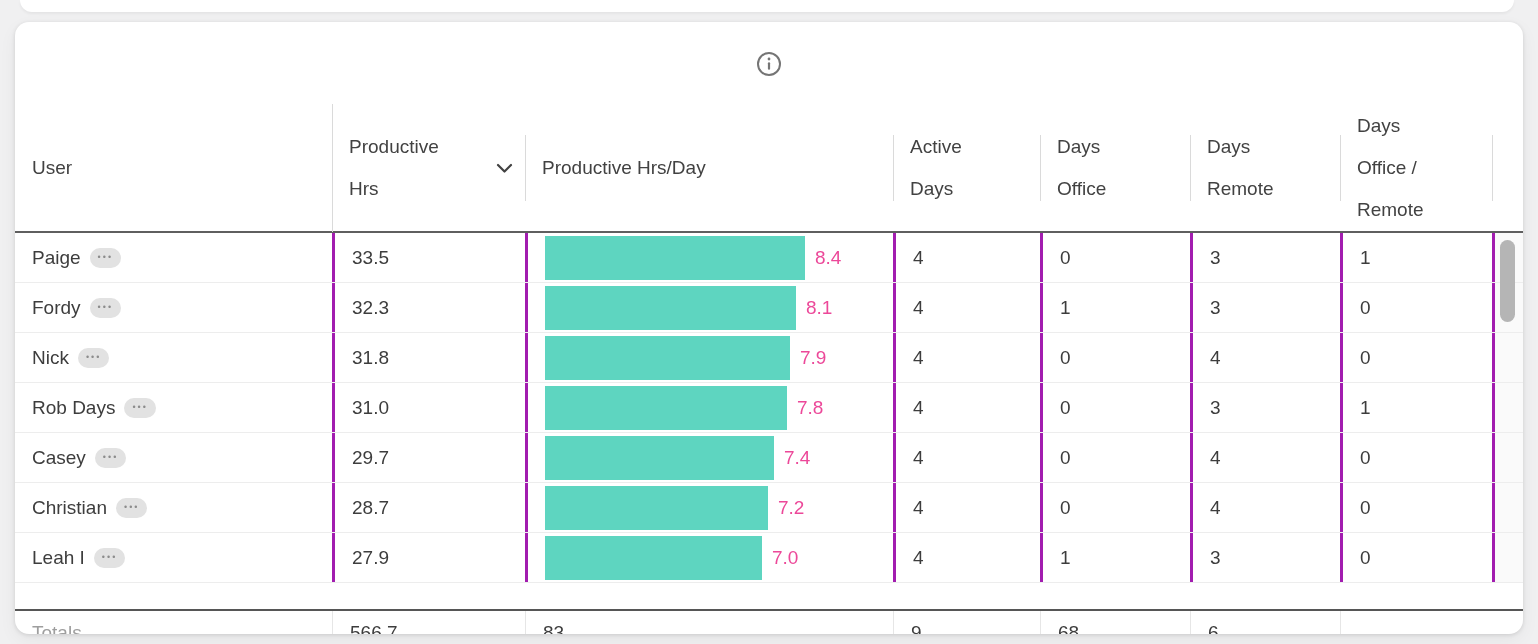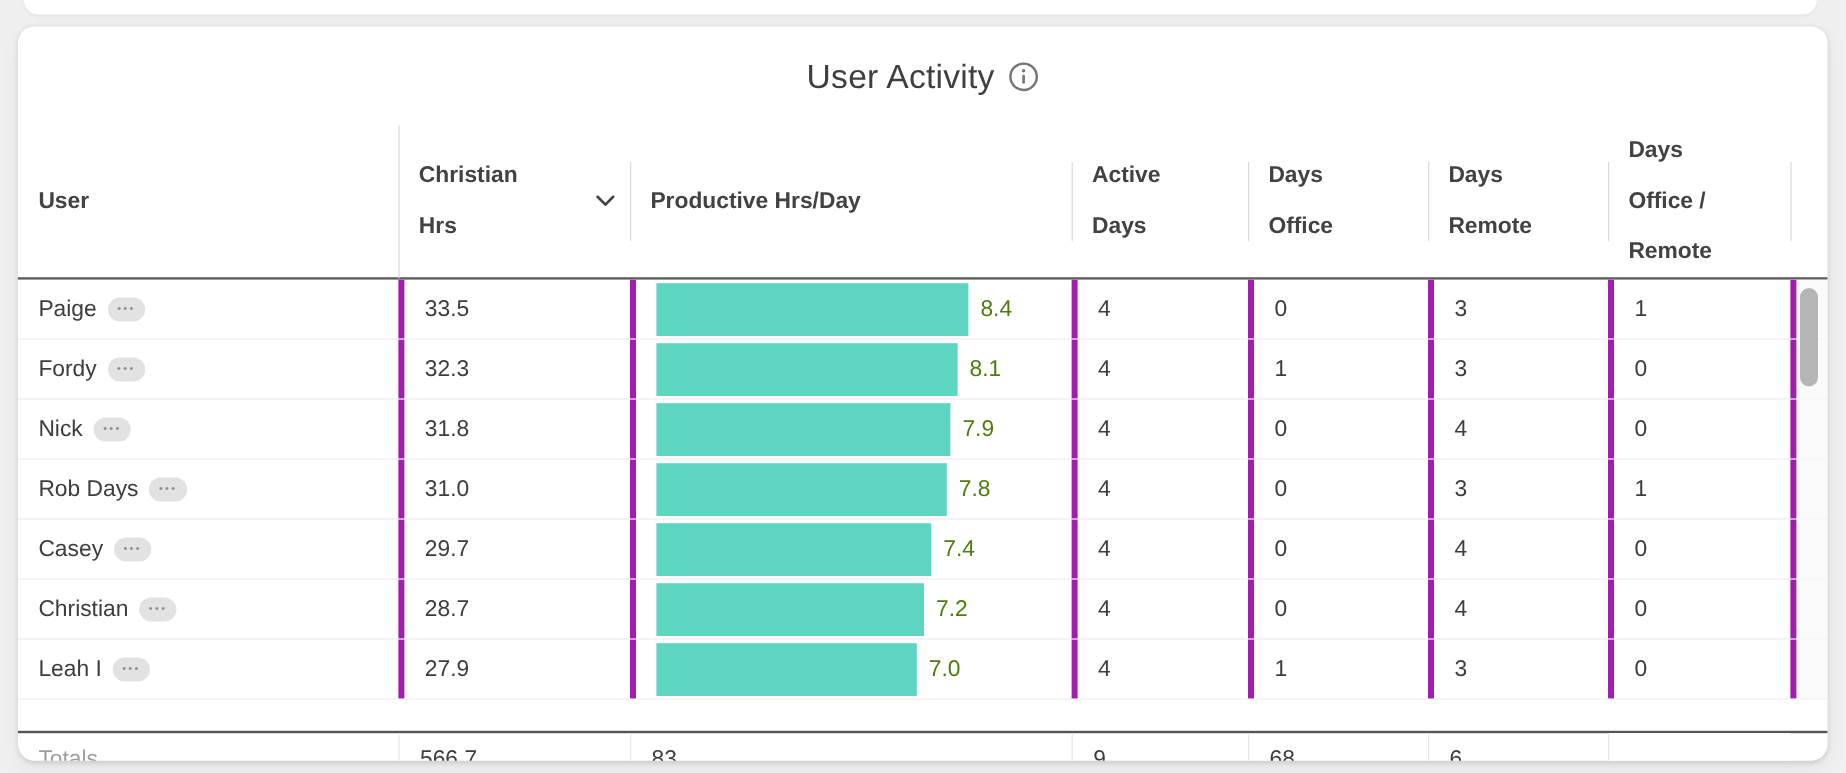--- a/index.html
+++ b/index.html
@@ -15,80 +15,79 @@
 
   .title-row { height:83px; display:flex; align-items:center; justify-content:center; gap:11px; }
   .title { font-size:28px; color:#3f3f3f; letter-spacing:.2px; }
   .info-icon { display:inline-flex; cursor:pointer; }
 
   .grid { display:grid; grid-template-columns:317px 193px 368px 147px 150px 150px 152px 31px; }
 
   
   .thead { height:128px; border-bottom:2px solid #5f5f5f; }
   .hcell { position:relative; display:flex; align-items:center; padding-left:17px;
-    font-size:19px; font-weight:700; color:#424242; line-height:42px; cursor:pointer; }
+    font-size:19px; font-weight:400; color:#424242; line-height:42px; cursor:pointer; }
   .hcell::before { content:""; position:absolute; left:0; top:50%; transform:translateY(-50%);
     width:1px; height:66px; background:#dadada; }
   .hcell.first::before { display:none; }
   .hcell.tall::before { height:128px; }
   .hcell .lbl { display:block; }
   .hcell.c2 { justify-content:space-between; padding-right:12px; }
   .hcell.c2 .lbl { max-width:112px; }
   .hcell.c4 .lbl, .hcell.c5 .lbl, .hcell.c6 .lbl, .hcell.c7 .lbl { max-width:95px; }
 
   
   .tbody { position:relative; height:376px; overflow:hidden; }
   .trow { height:50px; border-bottom:1px solid #ededed; }
   .cell { display:flex; align-items:center; padding-left:17px; font-size:19px; color:#3d3d3d; }
-  .trow .cell { border-left:5px solid #a21caf; }
+  .trow .cell { border-left:3px solid #a21caf; }
   .trow .cell.first { border-left:none; }
   .cell.sb-space { background:#fafafa; padding-left:0; }
 
   .pill { display:inline-flex; align-items:center; justify-content:center; margin-left:9px;
     height:20px; padding:0 8px; background:#e2e2e2; border-radius:10px;
     color:#8c8c8c; font-size:9px; letter-spacing:2px; line-height:1; cursor:pointer; }
 
   .bar-cell { overflow:hidden; }
   .bar { height:44px; background:var(--bar, #5ed5c0); flex:0 0 auto; }
-  .bar-label { margin-left:10px; font-size:19px; color:#4d7c0f; white-space:nowrap; }
+  .bar-label { margin-left:10px; font-size:19px; color:#ec4899; white-space:nowrap; }
 
   .sb-thumb { position:absolute; right:8px; top:7px; width:15px; height:82px;
     border-radius:8px; background:#b5b5b5; cursor:pointer; }
 
   
   .tfoot { height:45px; border-top:2px solid #565656; }
   .tfoot .cell { border-left:1px solid #e6e6e6;text-decoration:underline; }
   .tfoot .cell.first { border-left:none; color:#9e9e9e; }
   .tfoot .cell.right { justify-content:flex-end; padding-right:17px; }
   .tfoot .cell.sb-space { background:#fff; padding-left:0; }
 </style>
 </head>
 <body>
 
 <div class="prev-card-edge"></div>
 
 <div class="card">
 
   <div class="title-row">
-    <span class="title">User Activity</span>
     <span class="info-icon">
       <svg width="26" height="26" viewBox="0 0 26 26">
         <circle cx="13" cy="13" r="11" fill="none" stroke="#757575" stroke-width="2"></circle>
         <circle cx="13" cy="8" r="1.4" fill="#757575"></circle>
         <rect x="11.9" y="11.2" width="2.2" height="7.6" rx="1.1" fill="#757575"></rect>
       </svg>
     </span>
   </div>
 
   <div class="grid thead">
     <div class="hcell first">
       <span class="lbl">User</span>
     </div>
     <div class="hcell tall c2">
-      <span class="lbl">Christian Hrs</span>
+      <span class="lbl">Productive Hrs</span>
       <span>
         <svg width="17" height="11" viewBox="0 0 17 11">
           <path d="M2 2 L8.5 8.5 L15 2" fill="none" stroke="#424242" stroke-width="2.2" stroke-linecap="round" stroke-linejoin="round"></path>
         </svg>
       </span>
     </div>
     <div class="hcell">
       <span class="lbl">Productive Hrs/Day</span>
     </div>
     <div class="hcell c4">

